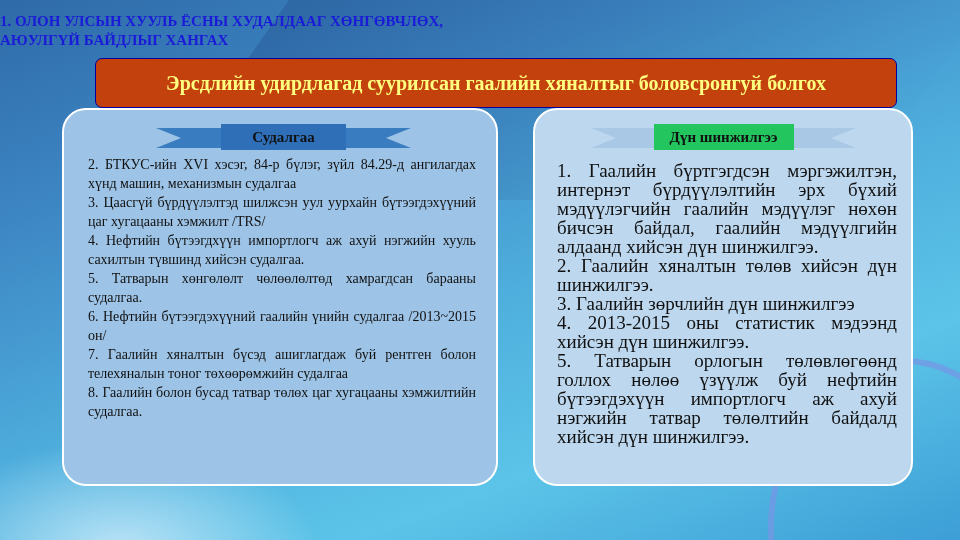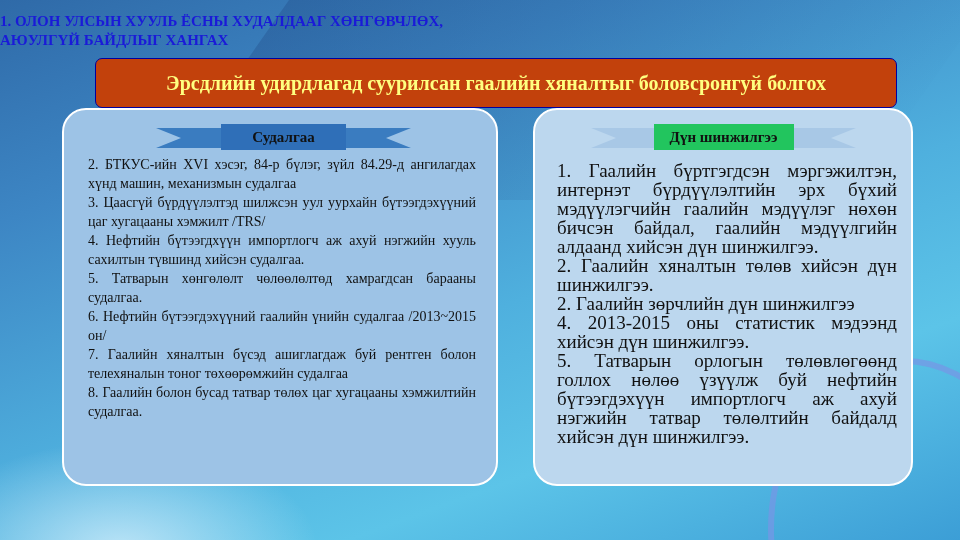--- a/index.html
+++ b/index.html
@@ -75,17 +75,17 @@
 
 <div class="card right">
   <div class="ribbon">
     <div class="tail l"></div>
     <div class="tail r"></div>
     <div class="body">Дүн шинжилгээ</div>
   </div>
   <div class="content">
     <p class="item">1. Гаалийн бүртгэгдсэн мэргэжилтэн, интернэт бүрдүүлэлтийн эрх бүхий мэдүүлэгчийн гаалийн мэдүүлэг нөхөн бичсэн байдал, гаалийн мэдүүлгийн алдаанд хийсэн дүн шинжилгээ.</p>
     <p class="item">2. Гаалийн хяналтын төлөв хийсэн дүн шинжилгээ.</p>
-    <p class="item">2. Гаалийн зөрчлийн дүн шинжилгээ</p>
+    <p class="item">3. Гаалийн зөрчлийн дүн шинжилгээ</p>
     <p class="item">4. 2013-2015 оны статистик мэдээнд хийсэн дүн шинжилгээ.</p>
     <p class="item">5. Татварын орлогын төлөвлөгөөнд голлох нөлөө үзүүлж буй нефтийн бүтээгдэхүүн импортлогч аж ахуй нэгжийн татвар төлөлтийн байдалд хийсэн дүн шинжилгээ.</p>
   </div>
 </div>
 
 </body></html>

